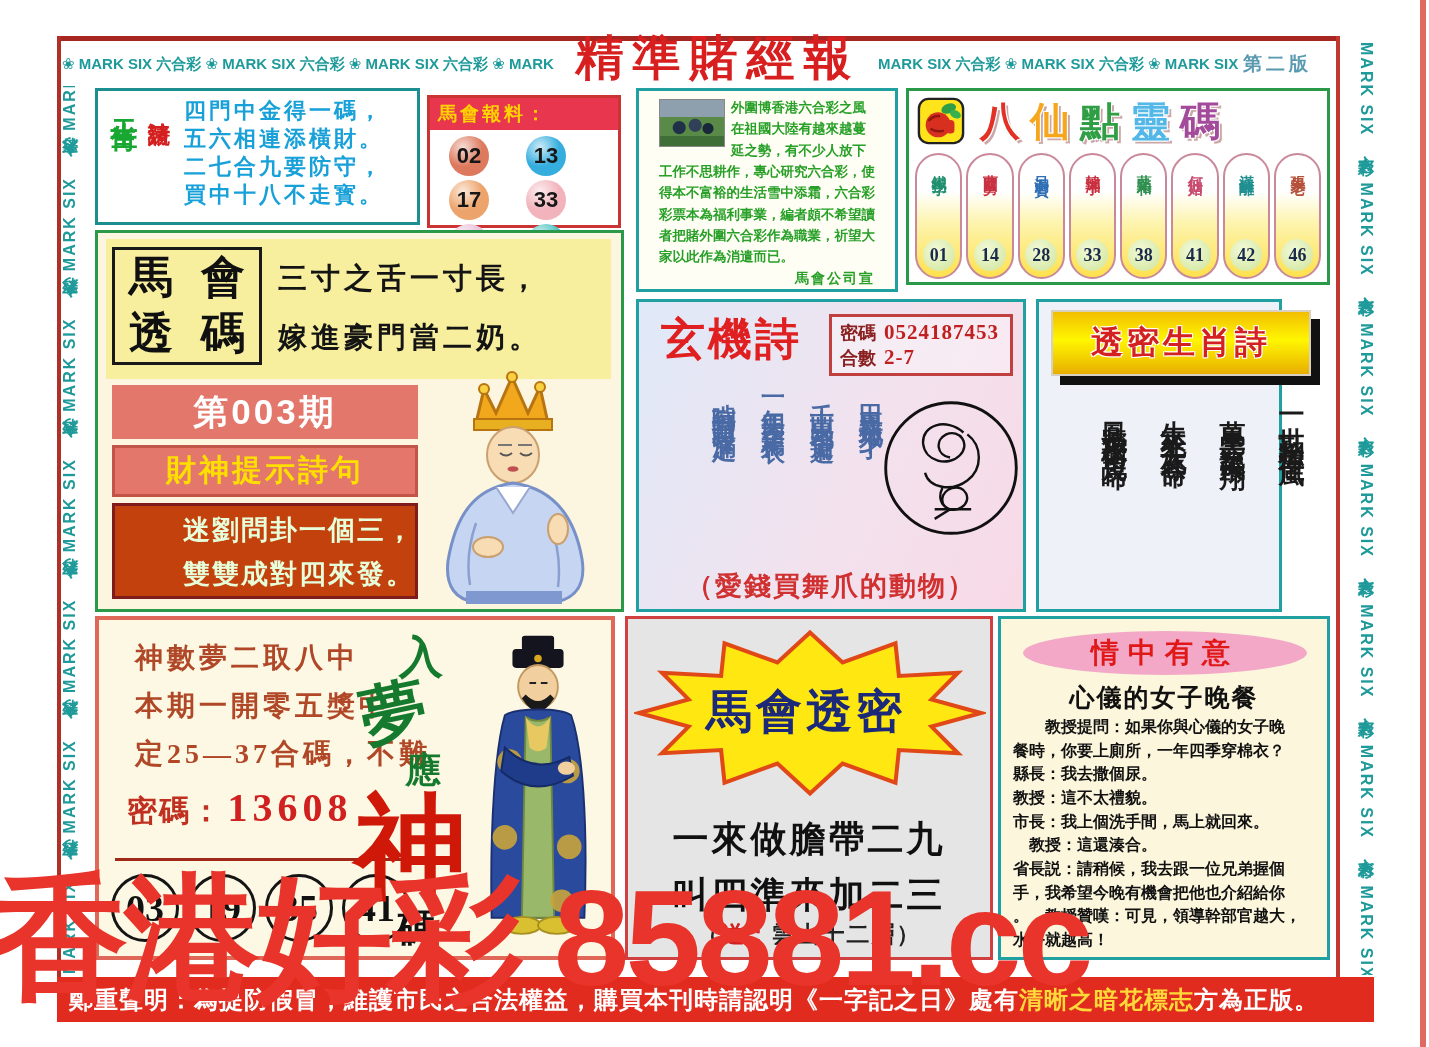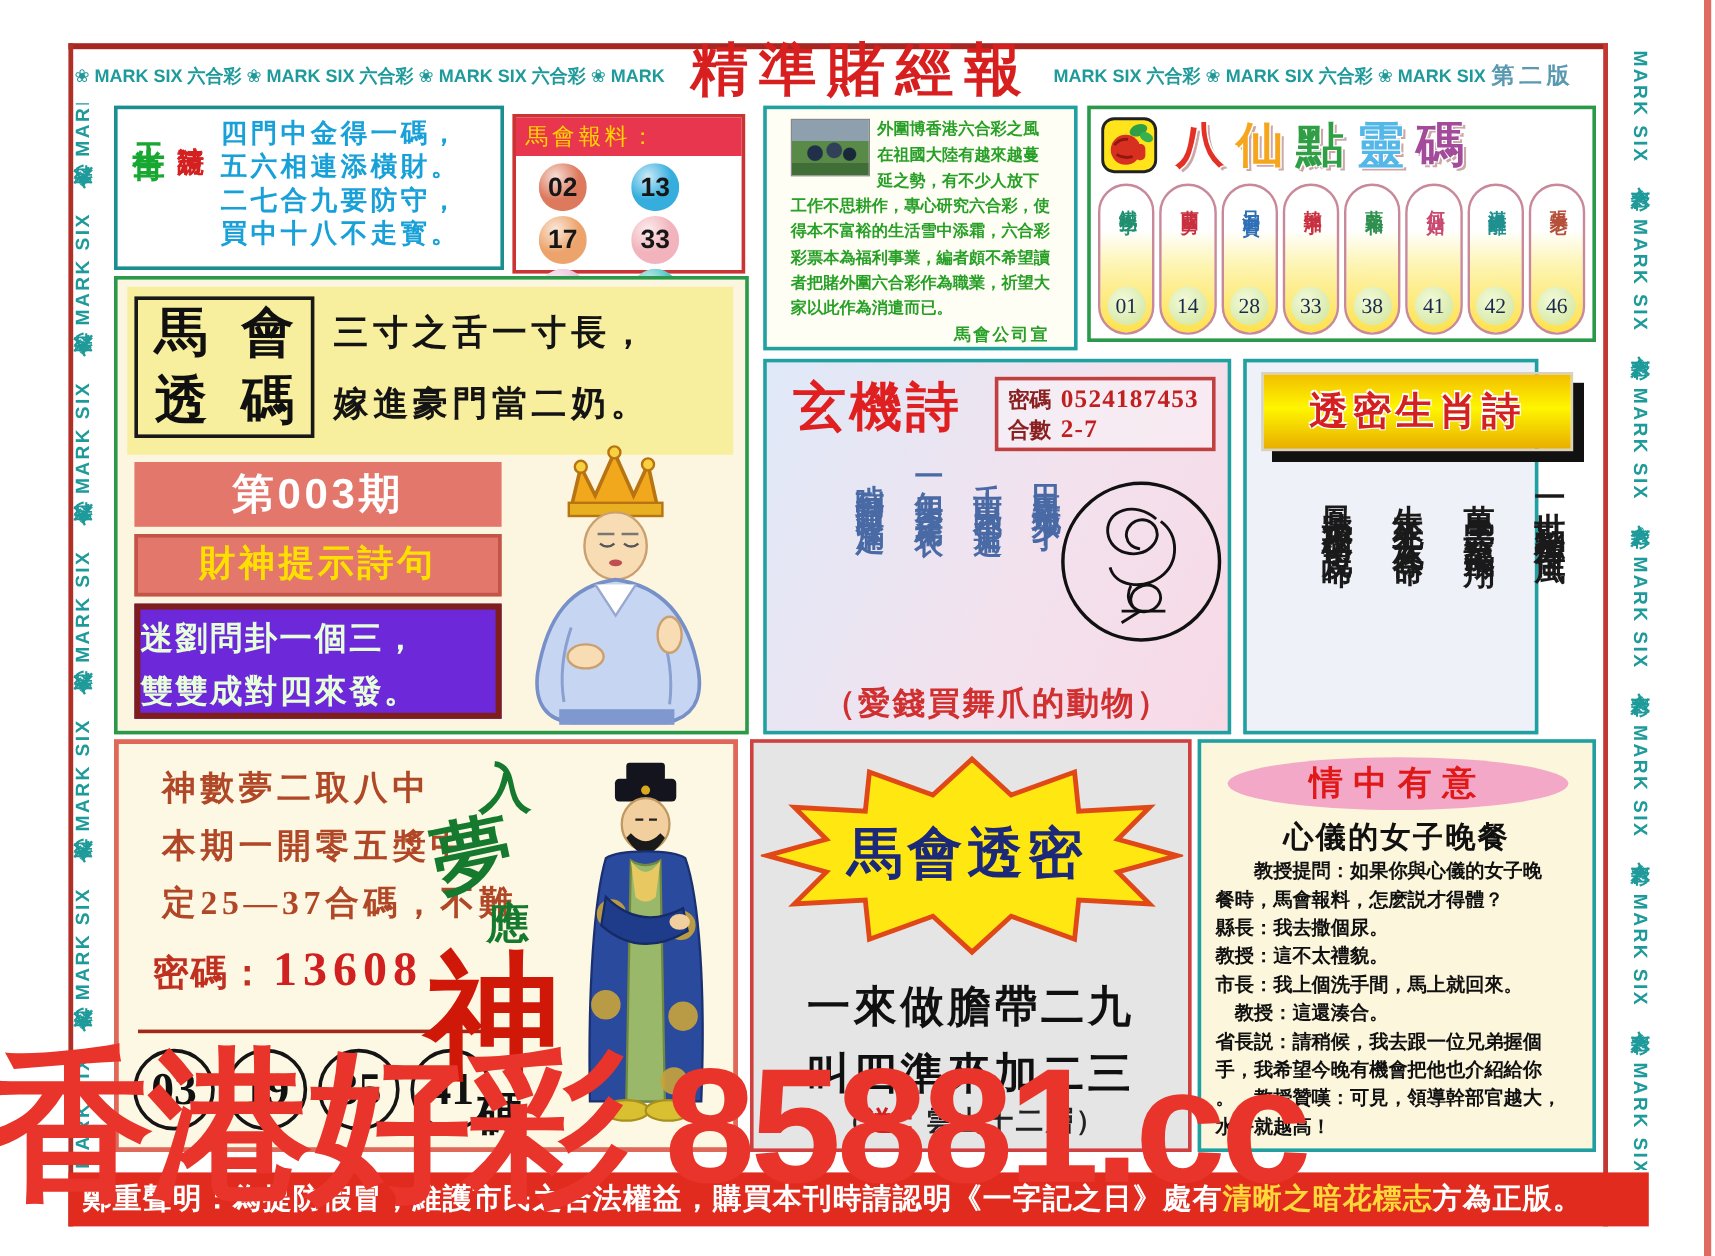--- a/index.html
+++ b/index.html
@@ -29,21 +29,21 @@
   
   .panel{position:absolute;box-sizing:border-box;background:#fff;}
   
   .p-zodiac{left:95px;top:88px;width:325px;height:137px;border:3px solid #1b8f8f;
             display:flex;padding:6px 8px;}
   .zo-main{writing-mode:vertical-rl;font-size:27px;font-weight:900;color:#18a832;letter-spacing:2px;margin-right:2px;}
   .zo-sub{writing-mode:vertical-rl;font-size:22px;font-weight:900;color:#d42020;margin:8px 10px 0 0;}
   .zo-poem{font-size:22px;font-weight:900;color:#18a0d8;line-height:28px;letter-spacing:3px;}
   
   .p-report{left:427px;top:95px;width:194px;height:133px;border:3px solid #cc3333;padding:0;}
-  .rp-title{background:#e8364e;color:#ffd400;font-weight:400;font-size:19px;
+  .rp-title{background:#e8364e;color:#ffd400;font-weight:700;font-size:19px;
             padding:3px 8px;letter-spacing:3px;}
   .rp-balls{display:grid;grid-template-columns:repeat(2,1fr);gap:4px 4px;padding:6px 19px;}
   .ball{width:40px;height:40px;border-radius:50%;display:flex;align-items:center;justify-content:center;
         font-size:22px;font-weight:900;color:#161616;
         background:radial-gradient(circle at 35% 28%,rgba(255,255,255,.75),rgba(255,255,255,0) 50%),var(--c,#ccc);}
   
   .p-notice{left:636px;top:88px;width:262px;height:204px;border:3px solid #20a0a0;
             background:#fffef4;padding:6px 20px;}
   .nt-photo{float:left;width:64px;height:46px;margin:2px 6px 2px 0;border:1px solid #888;
             background:
@@ -59,39 +59,39 @@
   .bx-title{display:flex;margin-left:10px;}
   .bx-title span{font-size:40px;font-weight:900;margin:0 5px;line-height:50px;
      text-shadow:-1px -1px 0 #fff,1px -1px 0 #fff,-1px 1px 0 #fff,1px 1px 0 #fff,3px 3px 0 rgba(140,60,60,.45);}
   .bx-caps{display:flex;gap:4px;margin-top:6px;padding:0 2px;}
   .capsule{width:48px;height:126px;border:2px solid #c9899a;border-radius:26px;
            background:linear-gradient(#ffffff 0 30%,#fdf4b0 55%,#ffe14d);
            display:flex;flex-direction:column;align-items:center;justify-content:space-between;
            padding:8px 0 6px;box-sizing:border-box;}
   .cap-name{writing-mode:vertical-rl;font-size:15px;font-weight:900;letter-spacing:3px;}
   .cap-num{width:32px;height:32px;border-radius:50%;background:radial-gradient(circle at 40% 35%,#f2fad8,#cfe49a);
-           display:flex;align-items:center;justify-content:center;font-size:18px;font-weight:normal;
+           display:flex;align-items:center;justify-content:center;font-size:18px;font-weight:bold;
            color:#1a2a4a;font-family:"Liberation Serif","DejaVu Serif",serif;}
   
   .p-touma{left:95px;top:230px;width:529px;height:382px;border:3px solid #2a9a4a;background:#fcf6e0;}
   .tm-yellow{position:absolute;left:8px;top:6px;width:505px;height:140px;background:#f7ef9e;display:flex;}
   .tm-titlebox{margin:8px 0 0 6px;width:150px;height:118px;border:3px solid #191919;
                display:grid;grid-template-columns:1fr 1fr;box-sizing:border-box;}
   .tm-titlebox span{font-size:44px;font-weight:900;text-align:center;line-height:56px;
                     font-family:"Liberation Serif","DejaVu Serif",serif;color:#101010;}
   .tm-phrase{margin:10px 0 0 16px;font-size:29px;font-weight:900;color:#141414;
              line-height:2.05;letter-spacing:4px;font-family:"Liberation Serif","DejaVu Serif",serif;}
   .tm-issue{position:absolute;left:14px;top:152px;width:306px;height:54px;background:#e3776b;
             color:#fff;font-size:35px;font-weight:900;text-align:center;line-height:54px;letter-spacing:3px;}
   .tm-hint{position:absolute;left:14px;top:212px;width:306px;height:52px;background:#e3776b;
            border:3px solid #c25548;box-sizing:border-box;color:#ffdf00;font-size:30px;font-weight:900;
            text-align:center;line-height:44px;letter-spacing:3px;}
-  .tm-green{position:absolute;left:14px;top:270px;width:306px;height:96px;background:#6d28d9;
-            border:5px solid #7f1d1d;box-sizing:border-box;color:#e6ffda;font-size:27px;font-weight:900;
-            text-align:left;line-height:44px;letter-spacing:2px;padding-top:2px;}
+  .tm-green{position:absolute;left:14px;top:270px;width:306px;height:96px;background:#c2410c;
+            border:3px solid #7f1d1d;box-sizing:border-box;color:#e6ffda;font-size:27px;font-weight:900;
+            text-align:right;line-height:44px;letter-spacing:2px;padding-top:2px;}
   .tm-buddha{position:absolute;left:318px;top:128px;width:200px;height:250px;}
   
   .p-xuanji{left:636px;top:299px;width:390px;height:313px;border:3px solid #20a0a0;
             background:linear-gradient(115deg,#dfe9f8 0%,#f2e2ee 55%,#f8d9e6 100%);}
   .xj-title{position:absolute;left:22px;top:8px;font-size:44px;font-weight:900;color:#e02020;letter-spacing:3px;}
   .xj-codebox{position:absolute;left:190px;top:12px;width:184px;height:62px;border:3px solid #c04040;
               box-sizing:border-box;padding:3px 8px;background:rgba(255,255,255,.35);}
   .xj-row{display:flex;align-items:baseline;gap:8px;}
   .xj-label{font-size:18px;font-weight:900;color:#8a2020;}
   .xj-val{font-size:21px;font-weight:bold;color:#c02020;font-family:"Liberation Serif","DejaVu Serif",serif;letter-spacing:1px;}
@@ -414,21 +414,21 @@
 </div>
 
 <div class="panel p-joke">
   <div class="jk-oval">
     <span>情中有意</span>
   </div>
   <div class="jk-sub">心儀的女子晚餐</div>
   <div class="jk-body">
 
   <div>　　教授提問：如果你與心儀的女子晚</div>
-      <div>餐時，馬會報料，怎麽説才得體？</div>
+      <div>餐時，你要上廁所，一年四季穿棉衣？</div>
       <div>縣長：我去撒個尿。</div>
       <div>教授：這不太禮貌。</div>
       <div>市長：我上個洗手間，馬上就回來。</div>
       <div>　教授：這還湊合。</div>
       <div>省長説：請稍候，我去跟一位兄弟握個</div>
       <div>手，我希望今晚有機會把他也介紹給你</div>
       <div>。　教授贊嘆：可見，領導幹部官越大，</div>
       <div>水平就越高！</div>
     </div>
 </div>

